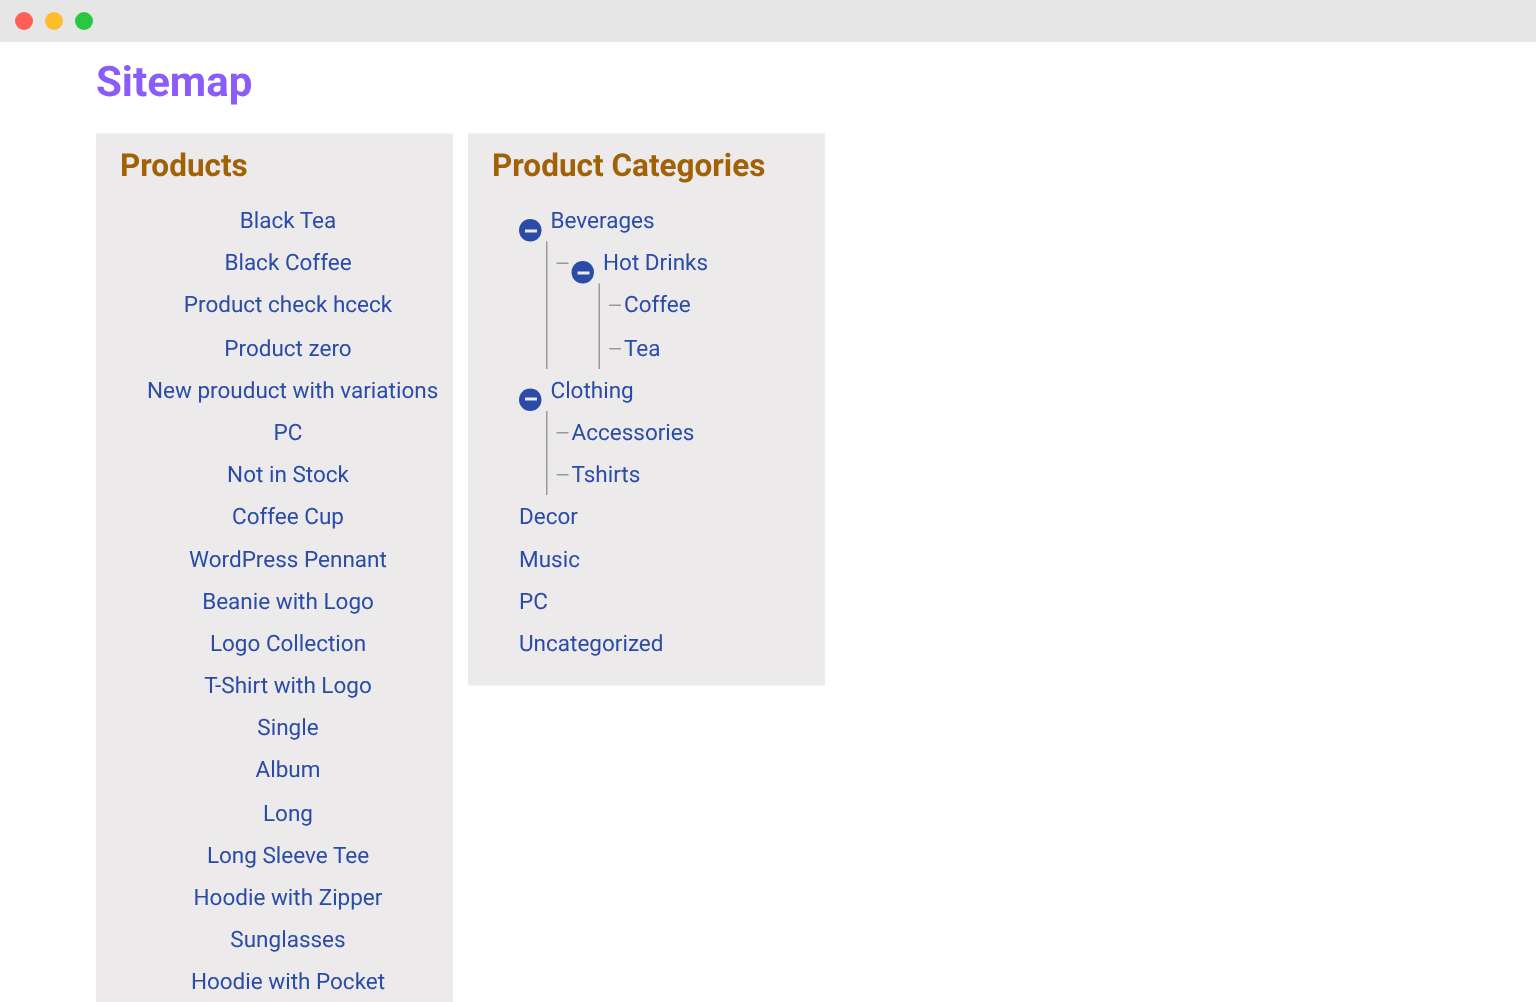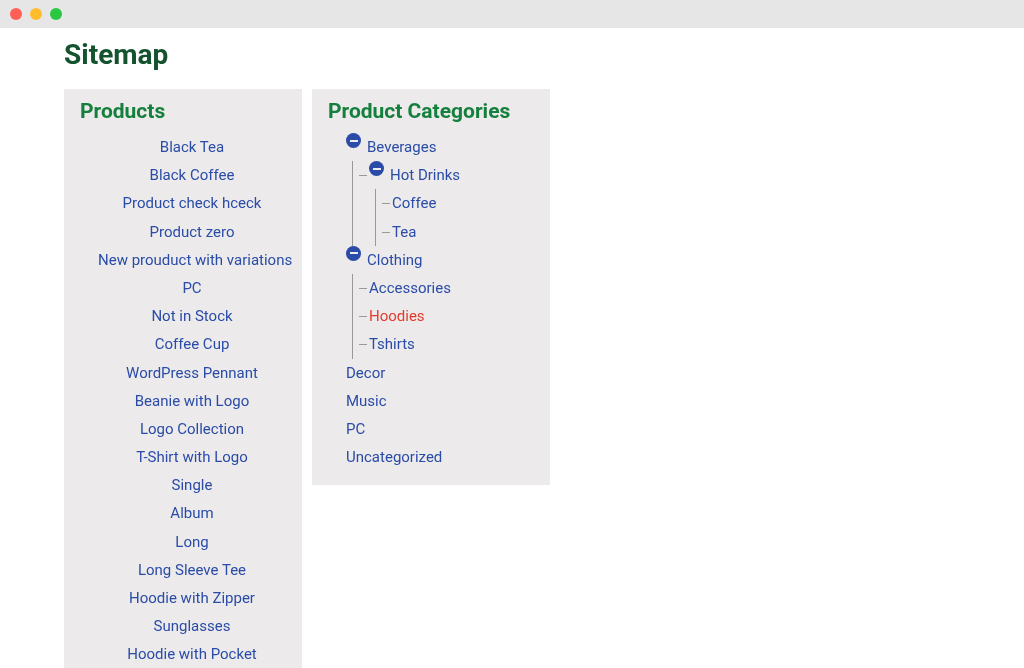--- a/index.html
+++ b/index.html
@@ -29,37 +29,37 @@
     }
     .tl-red { background: #ff5f57; }
     .tl-yellow { background: #ffbd2e; }
     .tl-green { background: #28c940; }
     .page {
       padding: 10px 0 0 64px;
     }
     h1 {
       font-size: 28px;
       font-weight: 700;
-      color: #14532d;
+      color: #8b5cf6;
       margin-bottom: 18px;
     }
     .columns {
       display: flex;
       gap: 10px;
       align-items: flex-start;
     }
     .card {
       background: #eceaea;
       padding: 10px 16px 14px 16px;
       min-width: 238px;
     }
     .card-products { width: 238px; }
     .card-categories { width: 238px; }
     .card-title {
-      color: #15803d;
+      color: #a16207;
       font-size: 21px;
       font-weight: 700;
       margin-bottom: 10px;
     }
     .product-list {
       list-style: none;
       padding-left: 18px;
       text-align: center;
     }
     .product-list li {
@@ -76,21 +76,21 @@
     .cat-item {
       color: #2a4ca8;
       font-size: 15px;
       line-height: 1.88;
       cursor: pointer;
       white-space: nowrap;
       position: relative;
     }
     .cat-row {
       display: flex;
-      align-items: flex-start;
+      align-items: flex-end;
     }
     .collapse-icon {
       display: inline-flex;
       align-items: center;
       justify-content: center;
       width: 15px;
       height: 15px;
       border-radius: 50%;
       background: #2a4ca8;
       color: #eceaea;
@@ -101,21 +101,21 @@
     .collapse-icon::before {
       content: "";
       display: block;
       width: 8px;
       height: 2px;
       background: #eceaea;
     }
     .sub-list {
       list-style: none;
       padding-left: 6px;
-      margin-left: 6px;
+      margin-left: 18px;
       border-left: 1px solid #999;
     }
     .sub-list .cat-item {
       padding-left: 10px;
       position: relative;
     }
     .sub-list .cat-item::before {
       content: "";
       position: absolute;
       left: 0;
@@ -208,25 +208,20 @@
               <span>Clothing</span>
             </span>
             <ul class="sub-list">
               <li class="cat-item">
                 <span class="cat-row">
                   <span>Accessories</span>
                 </span>
               </li>
               <li class="cat-item">
                 <span class="cat-row">
-                  <span class="highlighted">Hoodies</span>
-                </span>
-              </li>
-              <li class="cat-item">
-                <span class="cat-row">
                   <span>Tshirts</span>
                 </span>
               </li>
             </ul>
           </li>
           <li class="cat-item">
             <span class="cat-row">
               <span>Decor</span>
             </span>
           </li>

